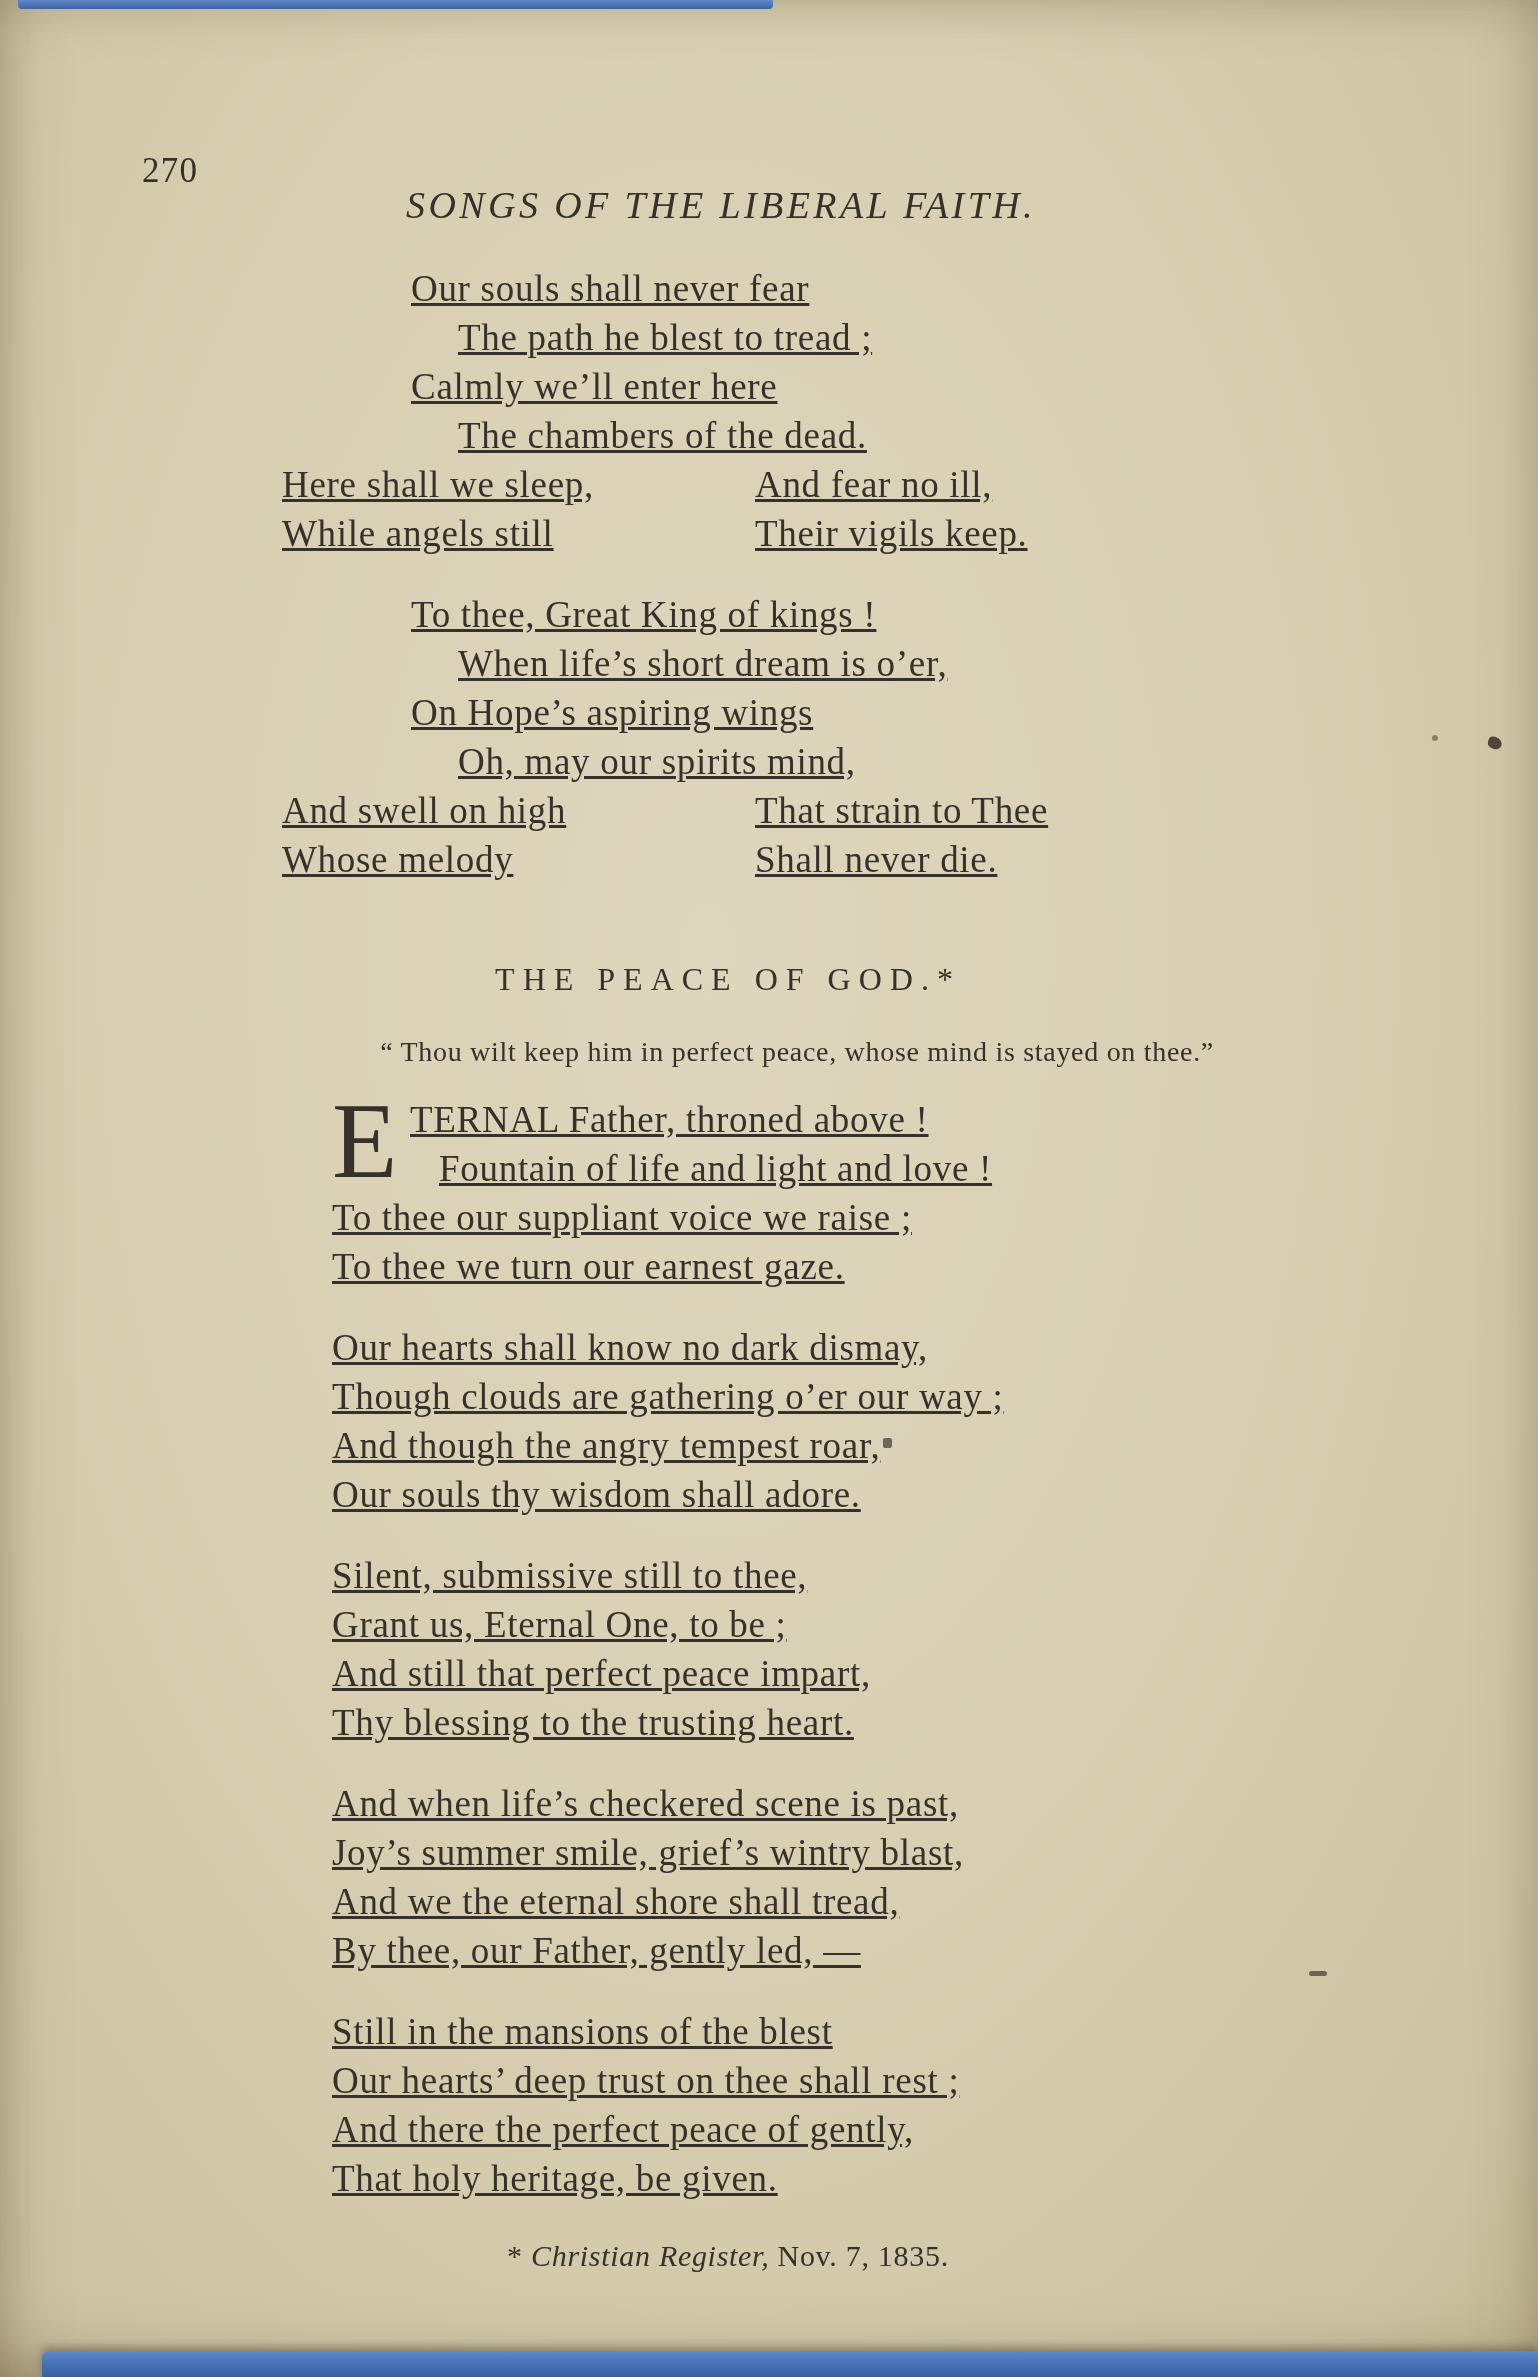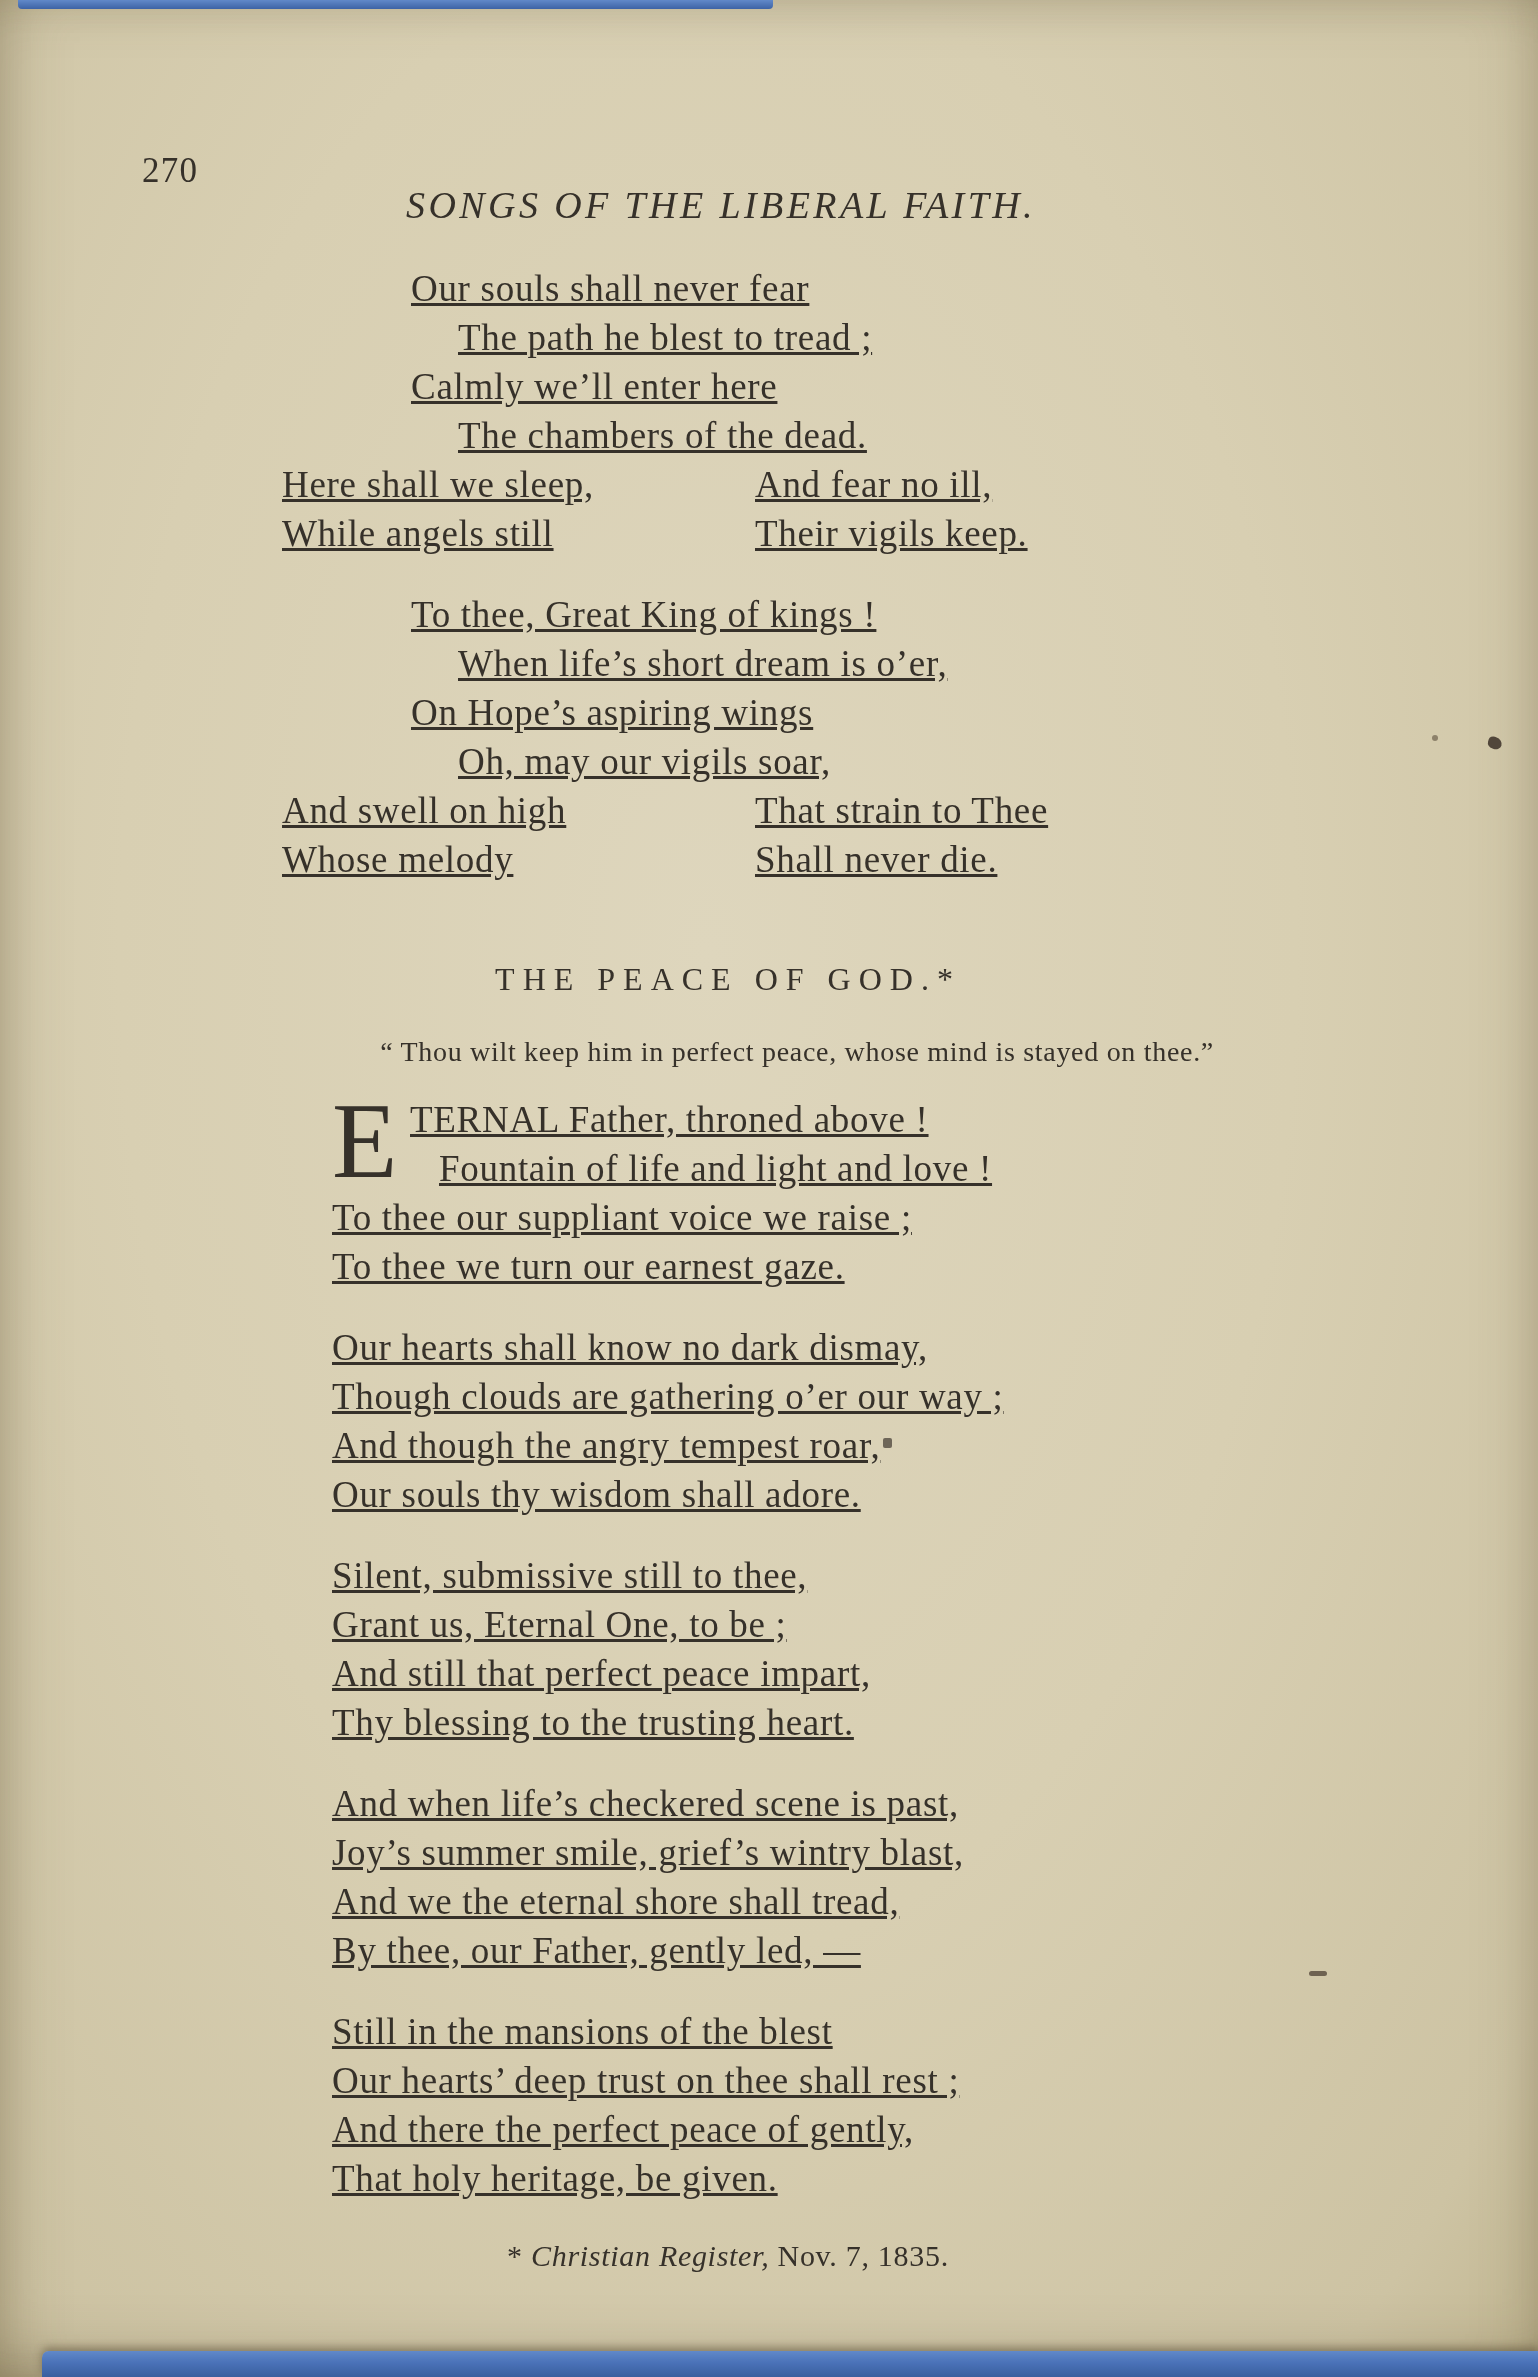--- a/index.html
+++ b/index.html
@@ -103,21 +103,21 @@
         <div class="line split">
           <span class="half-l">While angels still</span>
           <span class="half-r">Their vigils keep.</span>
         </div>
       </div>
 
       <div class="stanza">
         <div class="line ind-a">To thee, Great King of kings !</div>
         <div class="line ind-b">When life’s short dream is o’er,</div>
         <div class="line ind-a">On Hope’s aspiring wings</div>
-        <div class="line ind-b">Oh, may our vigils soar,</div>
+        <div class="line ind-b">Oh, may our spirits mind,</div>
         <div class="line split">
           <span class="half-l">And swell on high</span>
           <span class="half-r">That strain to Thee</span>
         </div>
         <div class="line split">
           <span class="half-l">Whose melody</span>
           <span class="half-r">Shall never die.</span>
         </div>
       </div>
     </section>

